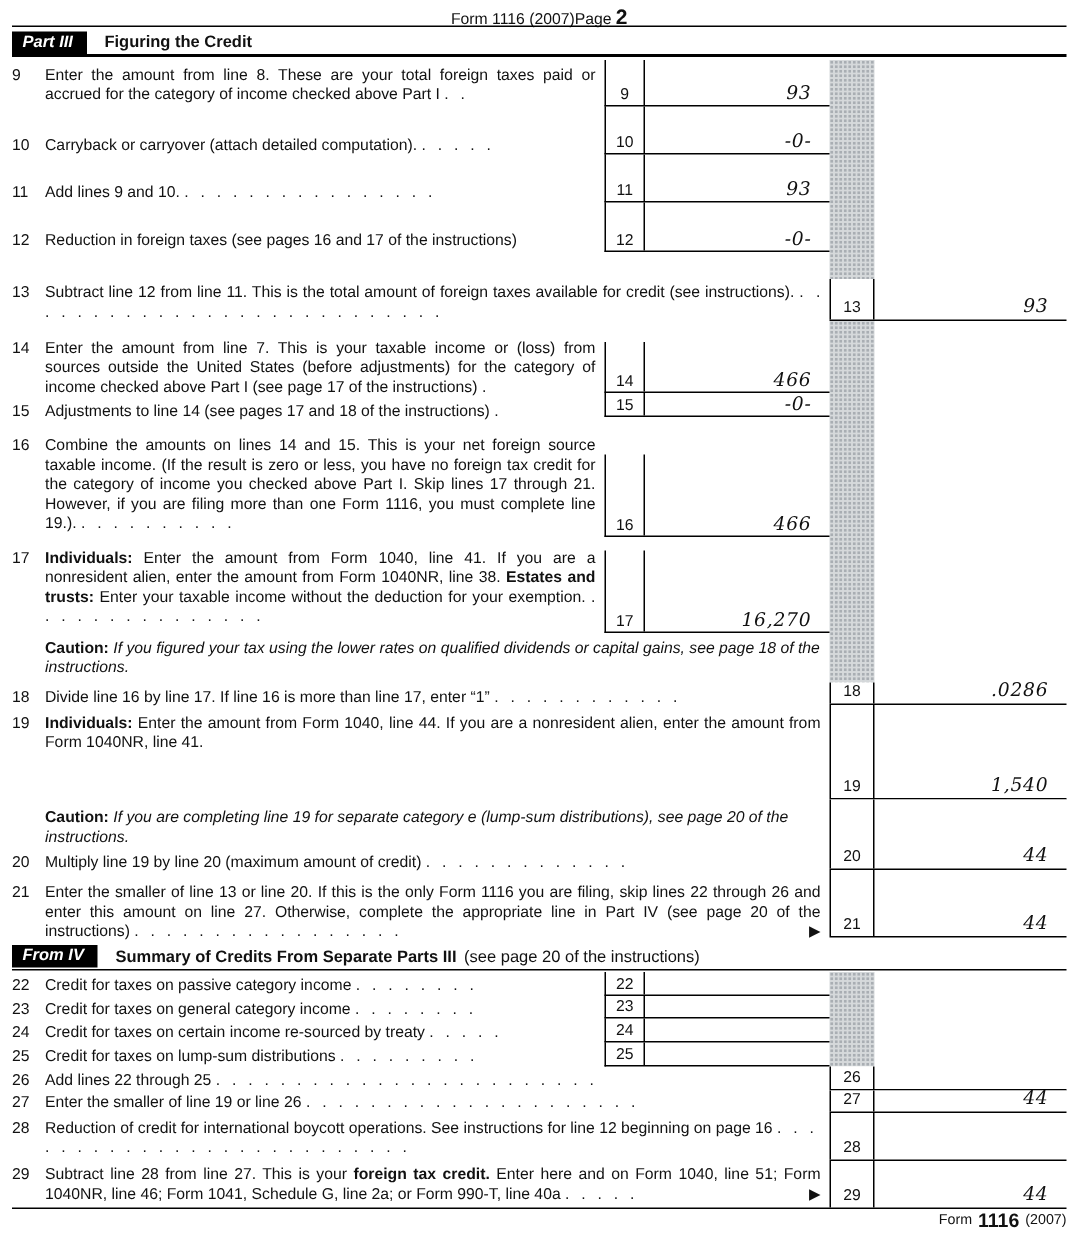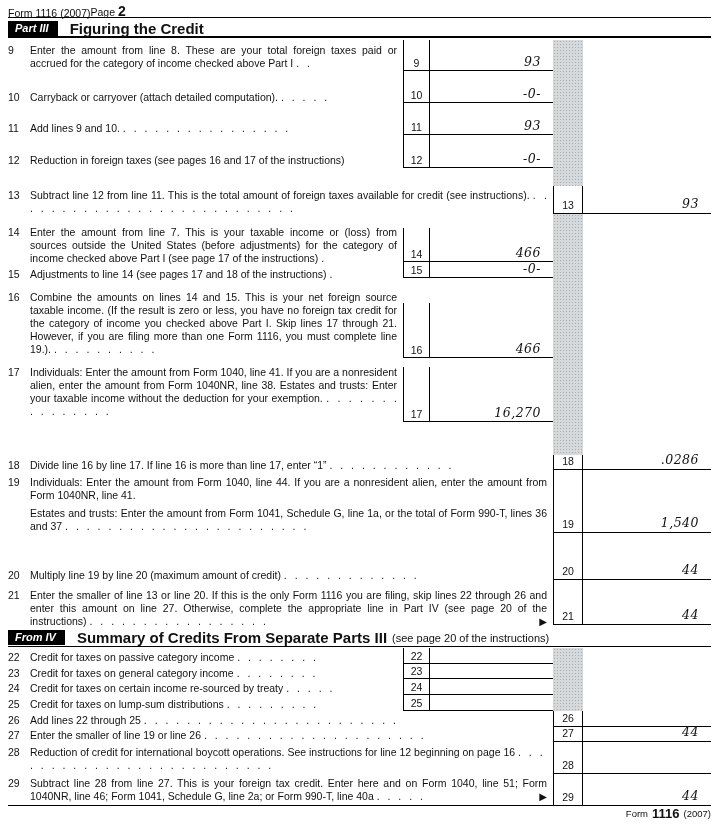--- a/index.html
+++ b/index.html
@@ -3,38 +3,38 @@
 <meta charset="utf-8">
 <style>
   * { margin:0; padding:0; box-sizing:border-box; }
   body { background:#ffffff; }
   .page {
     position:relative; width:719px; height:826px; background:#ffffff;
     font-family:"Liberation Sans", sans-serif; font-size:10.5px; color:#111;
     overflow:hidden;
   }
   
-  .page-header { position:absolute; top:3px; left:8px; width:703px; display:flex; justify-content:flex-start; align-items:flex-end; font-size:10.5px; }
+  .page-header { position:absolute; top:3px; left:8px; width:703px; display:flex; justify-content:center; align-items:flex-end; font-size:10.5px; }
   .pagenum { font-size:14px; font-weight:bold; }
   .hrule { position:absolute; left:8px; width:703px; border-top:1.5px solid #000; }
   
   .part-bar { position:absolute; left:8px; width:703px; height:18px; border-bottom:2px solid #000; display:flex; align-items:center; }
   .part-tab { background:#000; color:#fff; font-weight:bold; font-style:italic; font-size:11px; padding:1px 9px 2px 7px; margin-right:12px; }
-  .part-title { font-weight:bold; font-size:15px; }
+  .part-title { font-weight:bold; font-size:11px; }
   .part-note { font-weight:normal; font-size:11px; margin-left:5px; }
   
   .row { position:absolute; left:8px; display:flex; line-height:13px; }
   .row.narrow { width:389px; }
   .row.wide  { width:539px; }
   .lnum { width:22px; flex:none; }
   .ltext { flex:1; position:relative; }
   .just .ltext { text-align:justify; }
   .dots { word-spacing:5px; white-space:normal; }
   .arrow { position:absolute; right:0; bottom:0; font-size:10px; }
-  b.inl { font-weight:normal; }
+  b.inl { font-weight:bold; }
   i.inl { font-style:italic; }
   
   .val { font-family:"DejaVu Serif", serif; font-style:italic; font-size:12.5px; letter-spacing:0.5px; }
   
   .mbox { position:absolute; left:403px; width:150px; border-left:1px solid #000; border-bottom:1px solid #000; display:flex; background:transparent; }
   .mlabel { width:26px; flex:none; border-right:1px solid #000; display:flex; align-items:flex-end; justify-content:center; padding-bottom:1px; }
   .mval { flex:1; display:flex; align-items:flex-end; justify-content:flex-end; padding:0 12px 1px 0; }
   
   .rbox { position:absolute; left:553px; width:158px; border-bottom:1px solid #000; display:flex; background:#fff; }
   .rbox.nobb { border-bottom:none; }
@@ -109,36 +109,40 @@
   <div class="row narrow just" style="top:291px">
     <span class="lnum">16</span>
     <div class="ltext"><span>Combine the amounts on lines 14 and 15. This is your net foreign source taxable income. (If the result is zero or less, you have no foreign tax credit for the category of income you checked above Part I. Skip lines 17 through 21. However, if you are filing more than one Form 1116, you must complete line 19.).</span> <span class="dots">. . . . . . . . . .</span></div>
   </div>
 
   <div class="row narrow just" style="top:366px">
     <span class="lnum">17</span>
     <div class="ltext"><b class="inl">Individuals:</b> <span>Enter the amount from Form 1040, line 41. If you are a nonresident alien, enter the amount from Form 1040NR, line 38. </span> <b class="inl">Estates and trusts:</b> <span>Enter your taxable income without the deduction for your exemption.</span> <span class="dots">. . . . . . . . . . . . . . .</span></div>
   </div>
 
+  <div class="row wide" style="top:426px">
+    <span class="lnum"></span>
+    <div class="ltext"><b class="inl">Caution:</b> <i class="inl">If you figured your tax using the lower rates on qualified dividends or capital gains, see page 18 of the instructions.</i></div>
+  </div>
 
   <div class="row wide" style="top:459px">
     <span class="lnum">18</span>
     <div class="ltext"><span>Divide line 16 by line 17. If line 16 is more than line 17, enter “1”</span> <span class="dots">. . . . . . . . . . . .</span></div>
   </div>
 
   <div class="row wide just" style="top:476px">
     <span class="lnum">19</span>
     <div class="ltext"><b class="inl">Individuals:</b> <span>Enter the amount from Form 1040, line 44. If you are a nonresident alien, enter the amount from Form 1040NR, line 41.</span></div>
   </div>
 
-  <div class="row wide just" style="top:507px">
+
+  <div class="row wide" style="top:539px">
     <span class="lnum"></span>
-    <div class="ltext"><b class="inl">Estates and trusts:</b> <span>Enter the amount from Form 1041, Schedule G, line 1a, or the total of Form 990-T, lines 36 and 37</span> <span class="dots">. . . . . . . . . . . . . . . . . . . . . . .</span></div>
-  </div>
-
+    <div class="ltext"><b class="inl">Caution:</b> <i class="inl">If you are completing line 19 for separate category e (lump-sum distributions), see page 20 of the instructions.</i></div>
+  </div>
 
   <div class="row wide" style="top:569px">
     <span class="lnum">20</span>
     <div class="ltext"><span>Multiply line 19 by line 20 (maximum amount of credit)</span> <span class="dots">. . . . . . . . . . . . .</span></div>
   </div>
 
   <div class="row wide just" style="top:589px">
     <span class="lnum">21</span>
     <div class="ltext"><span>Enter the smaller of line 13 or line 20. If this is the only Form 1116 you are filing, skip lines 22 through 26 and enter this amount on line 27. Otherwise, complete the appropriate line in Part IV (see page 20 of the instructions)</span> <span class="dots">. . . . . . . . . . . . . . . . .</span><span class="arrow">▶</span></div>
   </div>

